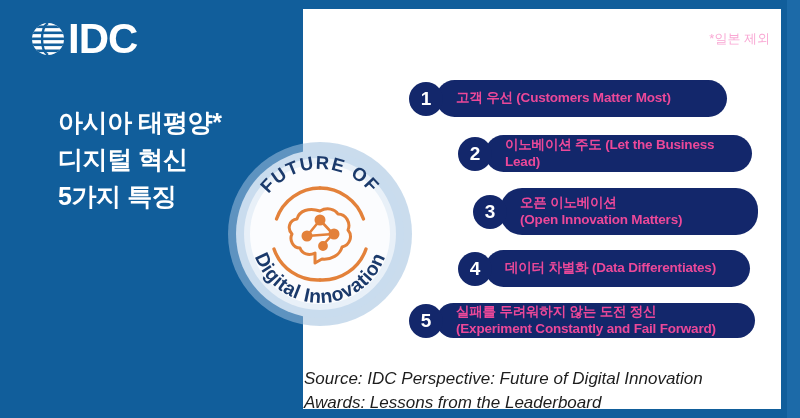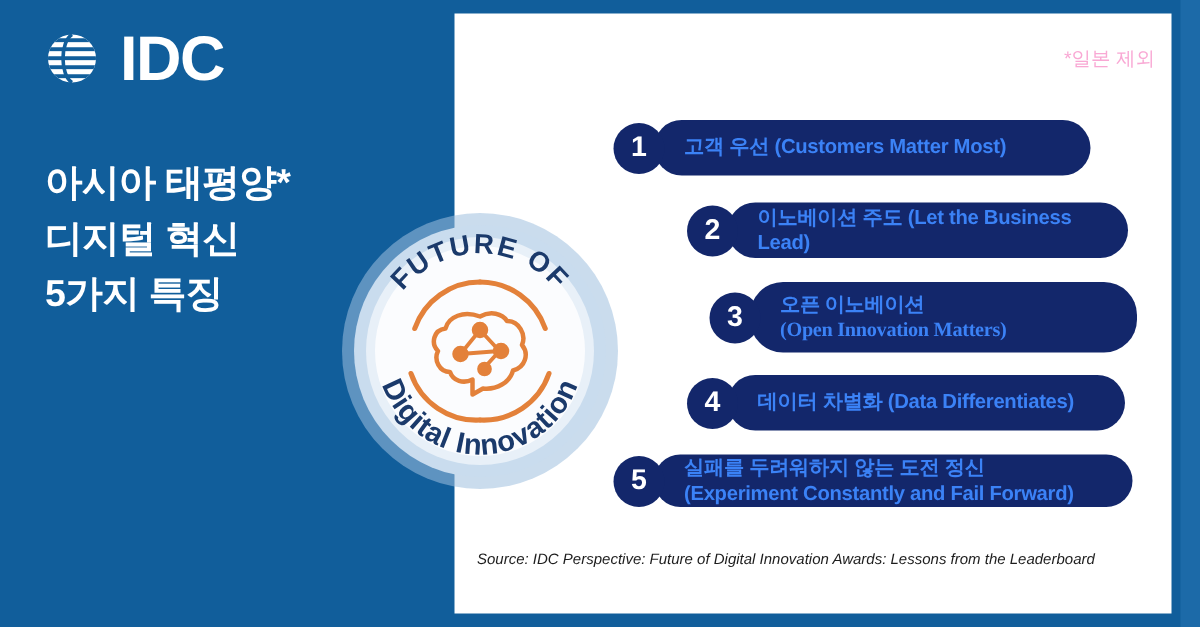--- a/index.html
+++ b/index.html
@@ -47,21 +47,21 @@
     background: #1C6AA8;
   }
 
   
   .logo {
     position: absolute;
     left: 28px;
     top: 18px;
     display: flex;
     align-items: center;
-    gap: 12px;
+    gap: 0;
   }
   .logo-mark {
     width: 40px;
     height: 40px;
     flex: 0 0 auto;
   }
   .logo-text {
     color: #ffffff;
     font-size: 42px;
     font-weight: bold;
@@ -77,20 +77,21 @@
     top: 104px;
     width: 250px;
     color: #ffffff;
     font-size: 25px;
     font-weight: bold;
     line-height: 1.47;
     letter-spacing: -0.4px;
   }
   .headline div {
     white-space: nowrap;
+    margin-left: 28px;
   }
 
   
   .badge {
     position: absolute;
     left: 227px;
     top: 141px;
     width: 186px;
     height: 186px;
   }
@@ -132,21 +133,21 @@
     font-size: 19px;
     font-weight: bold;
     display: flex;
     align-items: center;
     justify-content: center;
     flex: 0 0 auto;
     z-index: 2;
   }
   .pill {
     background: #13276B;
-    color: #3b82f6;
+    color: #ec4899;
     border-radius: 22px;
     padding: 7px 16px 8px 20px;
     margin-left: -7px;
     font-size: 13.5px;
     font-weight: bold;
     line-height: 1.28;
     letter-spacing: -0.2px;
     display: flex;
     align-items: center;
     z-index: 1;
@@ -156,36 +157,36 @@
   .pill .l2 { display: block; }
 
   
   .row-1 { left: 106px; top: 10px; }
   .row-1 .pill { width: 291px; height: 37px; }
 
   .row-2 { left: 155px; top: 65px; }
   .row-2 .pill { width: 267px; height: 37px; }
 
   .row-3 { left: 170px; top: 118px; }
-  .row-3 .pill { width: 258px; height: 47px; font-family: Liberation Serif, serif; }
+  .row-3 .pill { width: 258px; height: 47px; }
 
   .row-4 { left: 155px; top: 180px; }
   .row-4 .pill { width: 265px; height: 37px; align-items: center; }
 
   .row-5 { left: 106px; top: 233px; }
   .row-5 .pill { width: 319px; height: 35px; }
 
   
   .source {
     position: absolute;
-    left: 318px;
+    left: 304px;
     top: 367px;
     width: 460px;
     color: #1d1d1d;
-    font-size: 10px;
+    font-size: 17px;
     font-style: italic;
     line-height: 1.42;
   }
 </style>
 </head>
 <body>
 
 <div class="slide">
 
   <div class="bg-blue"></div>

